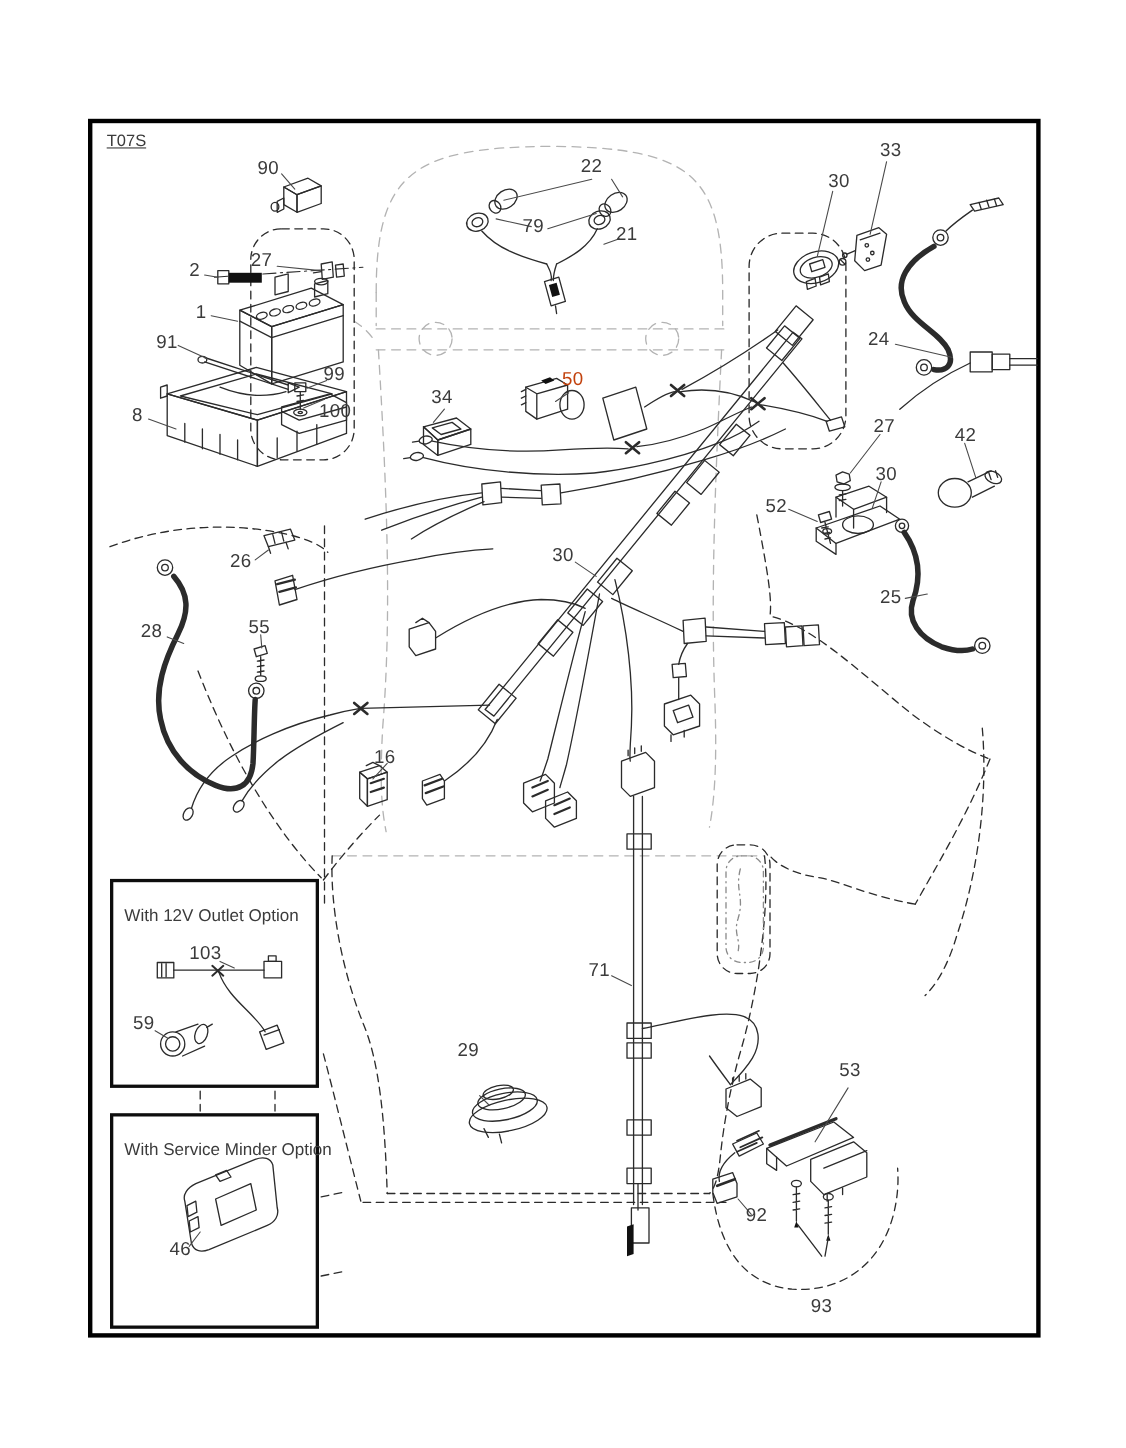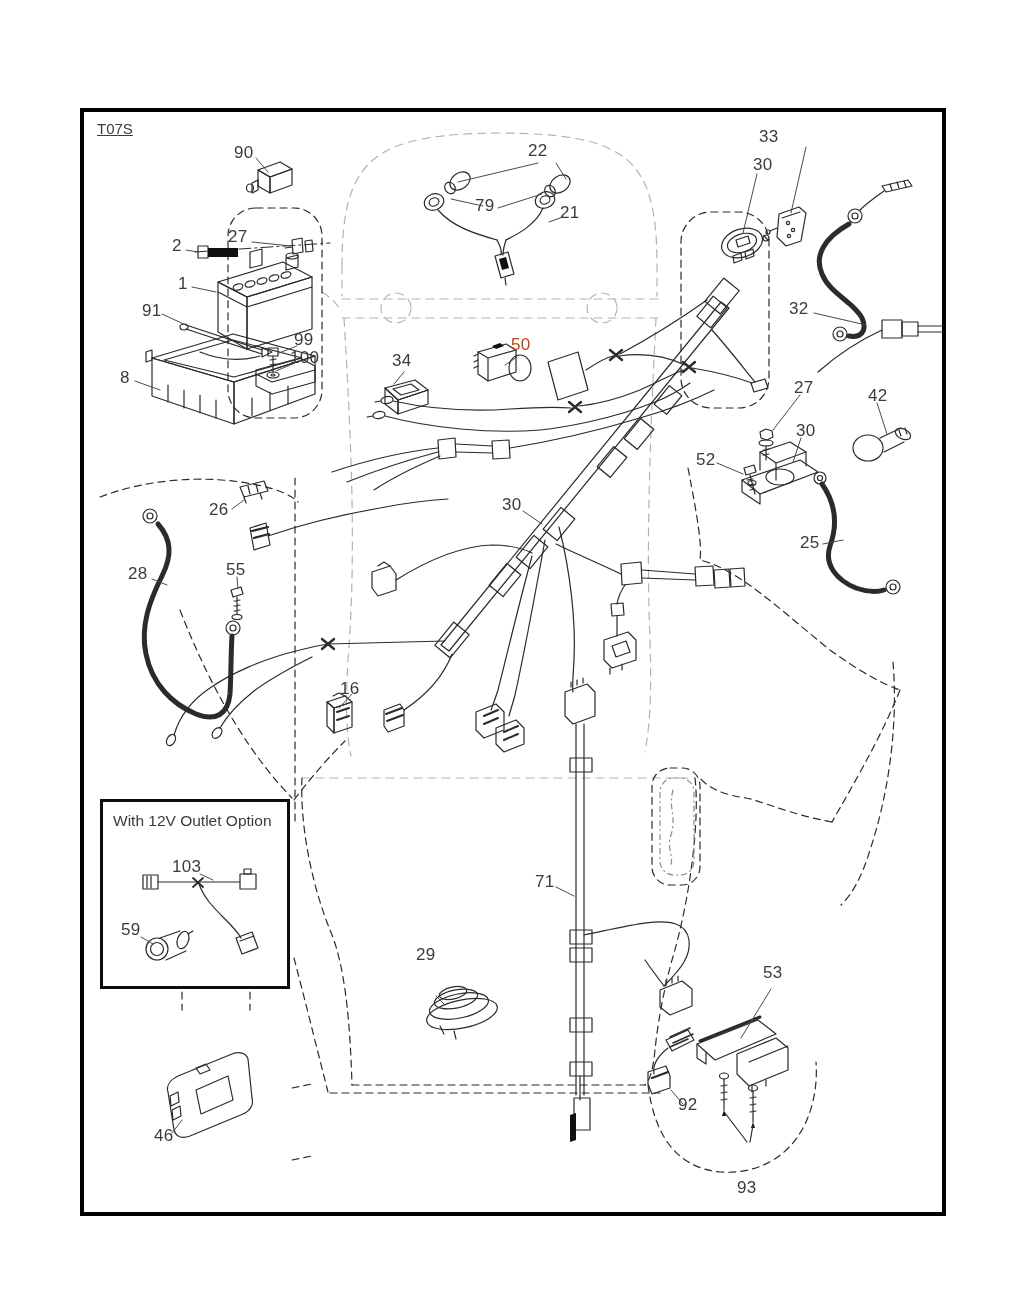--- a/index.html
+++ b/index.html
@@ -6,21 +6,21 @@
   .canvas{position:relative;width:1024px;height:1316px;background:#fff;overflow:hidden;
           font-family:"Liberation Sans","DejaVu Sans",sans-serif;}
   .frame{position:absolute;left:80px;top:108px;width:858px;height:1100px;border:4px solid #000;}
   .svg-layer{position:absolute;left:0;top:0;}
   .plabel{position:absolute;font-size:17px;color:#3b3b3b;letter-spacing:.3px;white-space:nowrap;}
   .plabel.bold{font-weight:400;color:#c2410c;}
   .fig-id{position:absolute;left:97px;top:120px;font-size:15px;color:#3b3b3b;text-decoration:underline;}
   .option-box{position:absolute;border:3px solid #0d0d0d;background:transparent;}
   .box-outlet{left:100px;top:799px;width:184px;height:184px;}
   .box-service{left:100px;top:1012px;width:184px;height:190px;}
-  .box-title{position:absolute;left:10px;top:10px;font-size:15.5px;color:#3b3b3b;white-space:nowrap;}
+  .box-title{position:absolute;left:10px;top:22px;font-size:15.5px;color:#3b3b3b;white-space:nowrap;}
 </style>
 </head>
 <body>
 
 <div class="canvas">
 
   <div class="frame"></div>
 
   <svg class="svg-layer" width="1024" height="1316" viewBox="0 0 1024 1316" fill="none" stroke="#2b2b2b" stroke-width="1.2" stroke-linecap="round" stroke-linejoin="round">
 
@@ -437,37 +437,40 @@
       <path d="M436,996 L445,1005"></path>
       <path d="M771,989 L741,1038"></path>
       <path d="M683,1104 L671,1090"></path>
       <path d="M172,1133 L182,1120"></path>
     </g>
   </svg>
 
   <div class="option-box box-outlet">
     <div class="box-title">With 12V Outlet Option</div>
   </div>
+  <div class="option-box box-service">
+    <div class="box-title">With Service Minder Option</div>
+  </div>
 
   <div class="fig-id">T07S</div>
 
   <div class="plabel" style="left:234px;top:143px">90</div>
   <div class="plabel" style="left:528px;top:141px">22</div>
-  <div class="plabel" style="left:759px;top:127px">33</div>
+  <div class="plabel" style="left:800px;top:127px">33</div>
   <div class="plabel" style="left:753px;top:155px">30</div>
   <div class="plabel" style="left:475px;top:196px">79</div>
   <div class="plabel" style="left:560px;top:203px">21</div>
   <div class="plabel" style="left:172px;top:236px">2</div>
   <div class="plabel" style="left:228px;top:227px">27</div>
   <div class="plabel" style="left:178px;top:274px">1</div>
   <div class="plabel" style="left:142px;top:301px">91</div>
   <div class="plabel" style="left:294px;top:330px">99</div>
-  <div class="plabel" style="left:290px;top:348px">100</div>
+  <div class="plabel" style="left:290px;top:364px">100</div>
   <div class="plabel" style="left:120px;top:368px">8</div>
-  <div class="plabel" style="left:789px;top:299px">32</div>
+  <div class="plabel" style="left:789px;top:299px">24</div>
   <div class="plabel" style="left:392px;top:351px">34</div>
   <div class="plabel bold" style="left:511px;top:335px">50</div>
   <div class="plabel" style="left:794px;top:378px">27</div>
   <div class="plabel" style="left:868px;top:386px">42</div>
   <div class="plabel" style="left:796px;top:421px">30</div>
   <div class="plabel" style="left:696px;top:450px">52</div>
   <div class="plabel" style="left:209px;top:500px">26</div>
   <div class="plabel" style="left:502px;top:495px">30</div>
   <div class="plabel" style="left:800px;top:533px">25</div>
   <div class="plabel" style="left:128px;top:564px">28</div>

